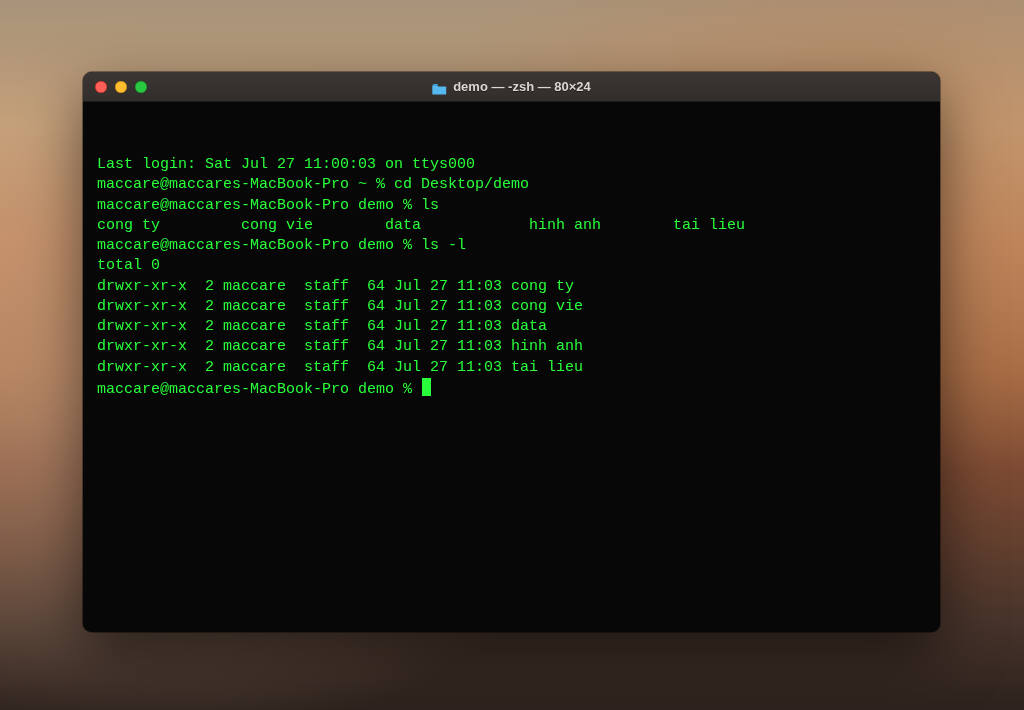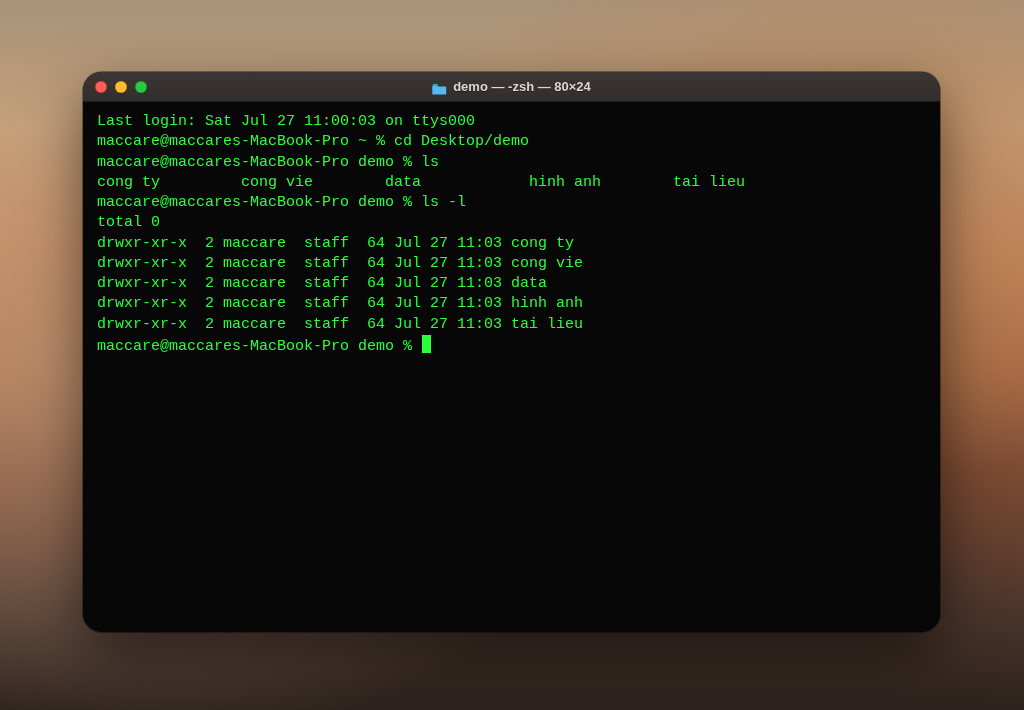--- a/index.html
+++ b/index.html
@@ -14,26 +14,27 @@
         radial-gradient(ellipse 600px 450px at 85% 22%, rgba(190,130,85,0.5), rgba(190,130,85,0) 72%),
         linear-gradient(180deg, #a7937a 0%, #c39e77 18%, #be855c 34%, #a56a43 52%, #7d4b33 66%, #46332a 88%, #2d221d 100%);
     }
 
     .window {
       position: absolute;
       left: 83px;
       top: 72px;
       width: 857px;
       height: 560px;
-      border-radius: 19px;
+      border-radius: 9px;
       box-shadow: 0 22px 60px rgba(0,0,0,0.55), 0 0 0 1px rgba(0,0,0,0.35);
       overflow: hidden;
       background: #070707;
       display: flex;
       flex-direction: column;
+      gap: 43px;
     }
 
     .titlebar {
       height: 30px;
       background: linear-gradient(#3b3634, #322e2c);
       border-bottom: 1px solid #1d1b1a;
       display: flex;
       align-items: center;
       position: relative;
       flex: 0 0 auto;

